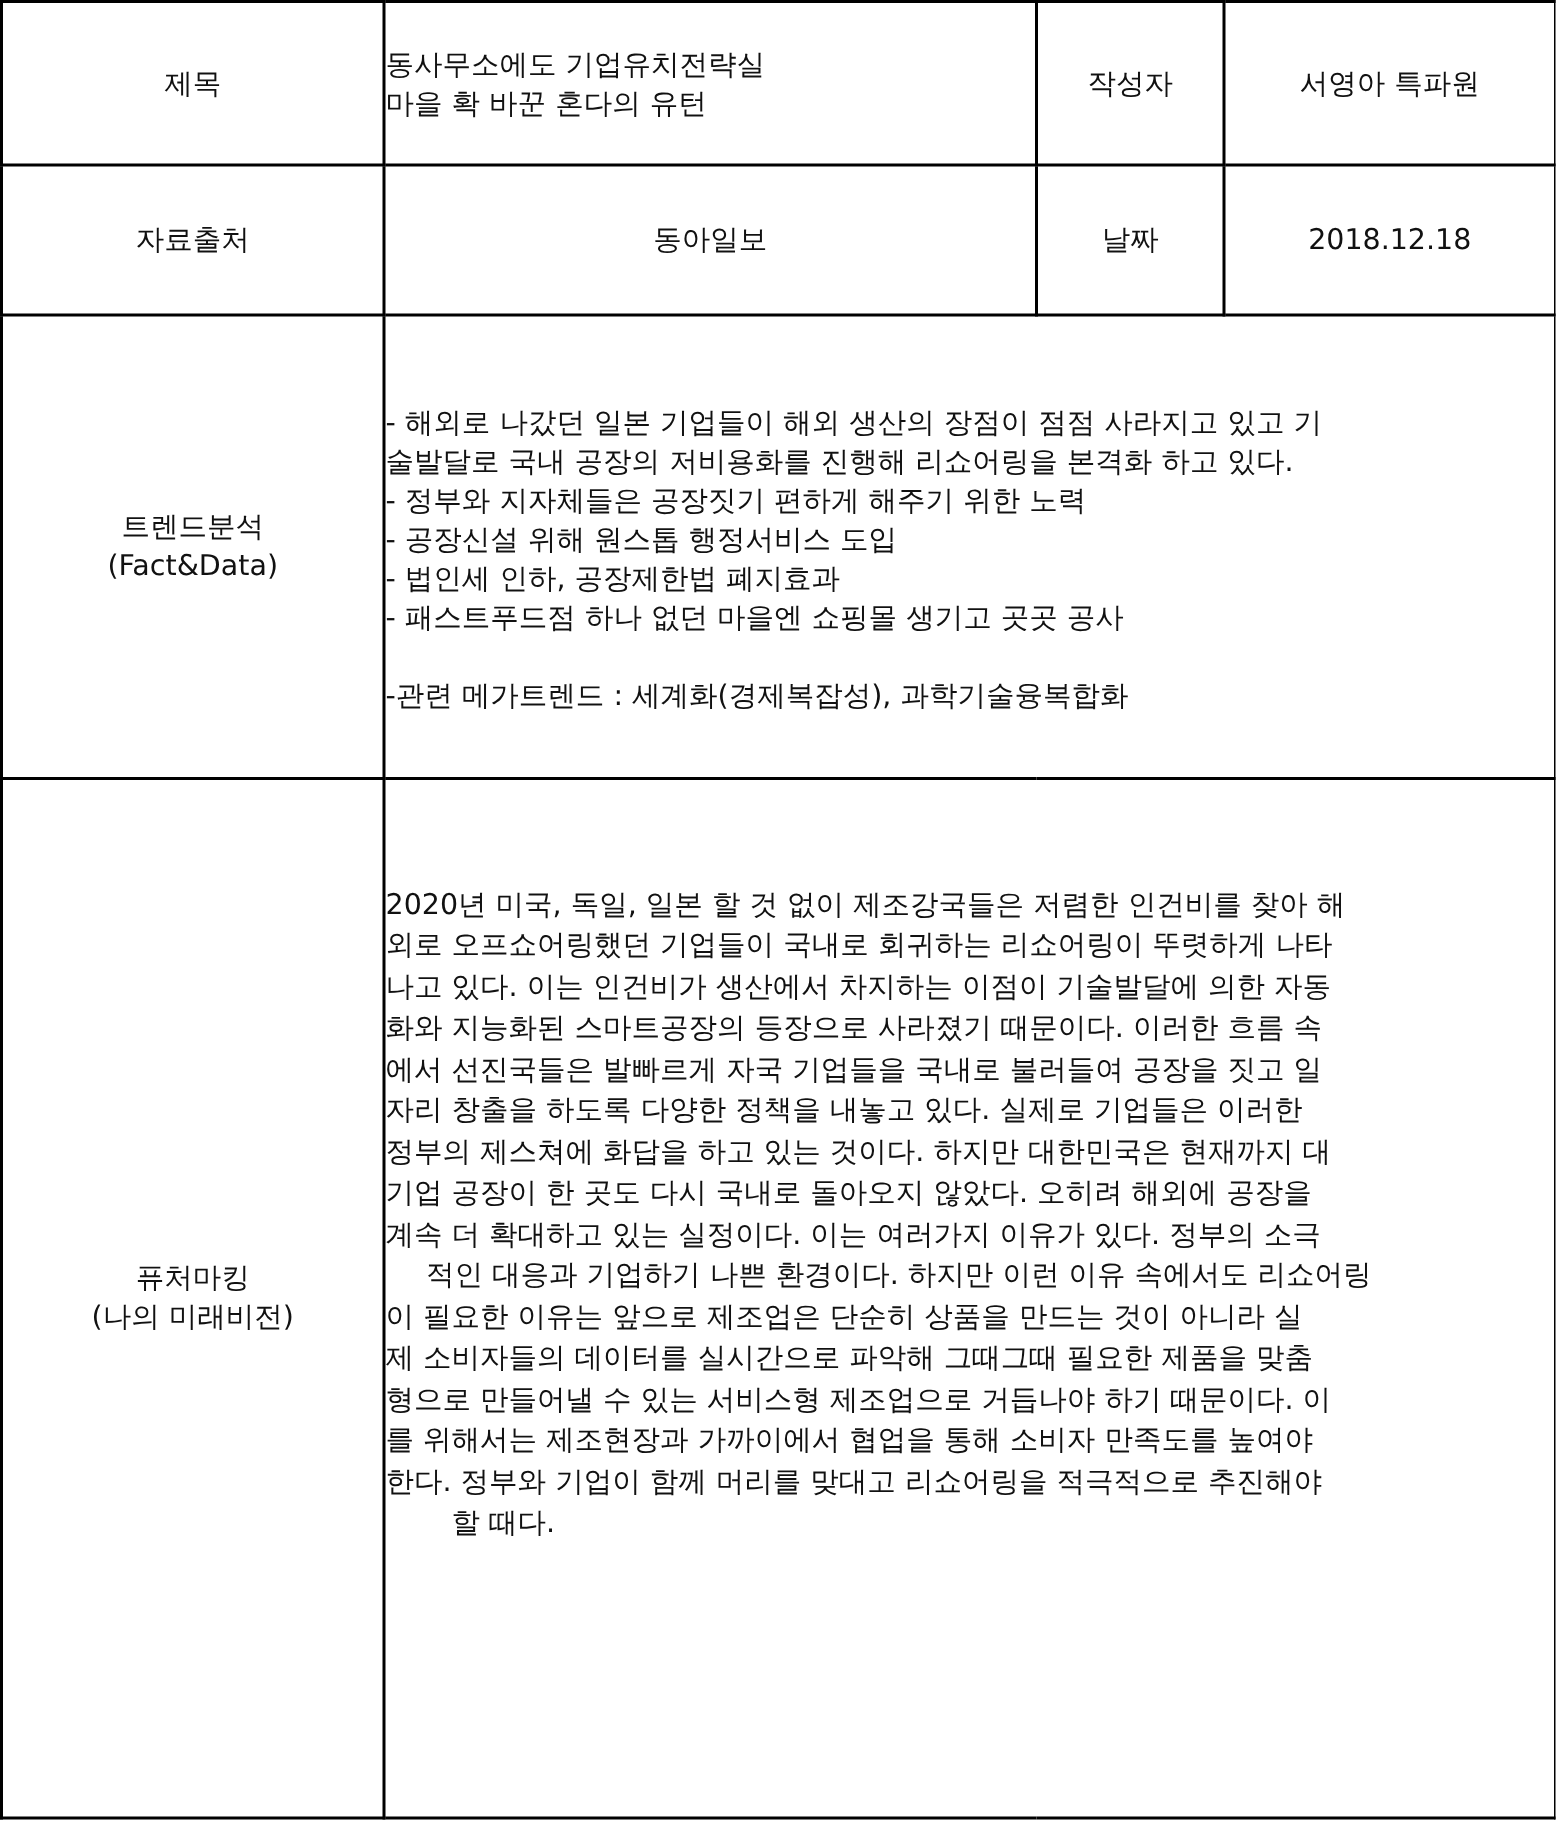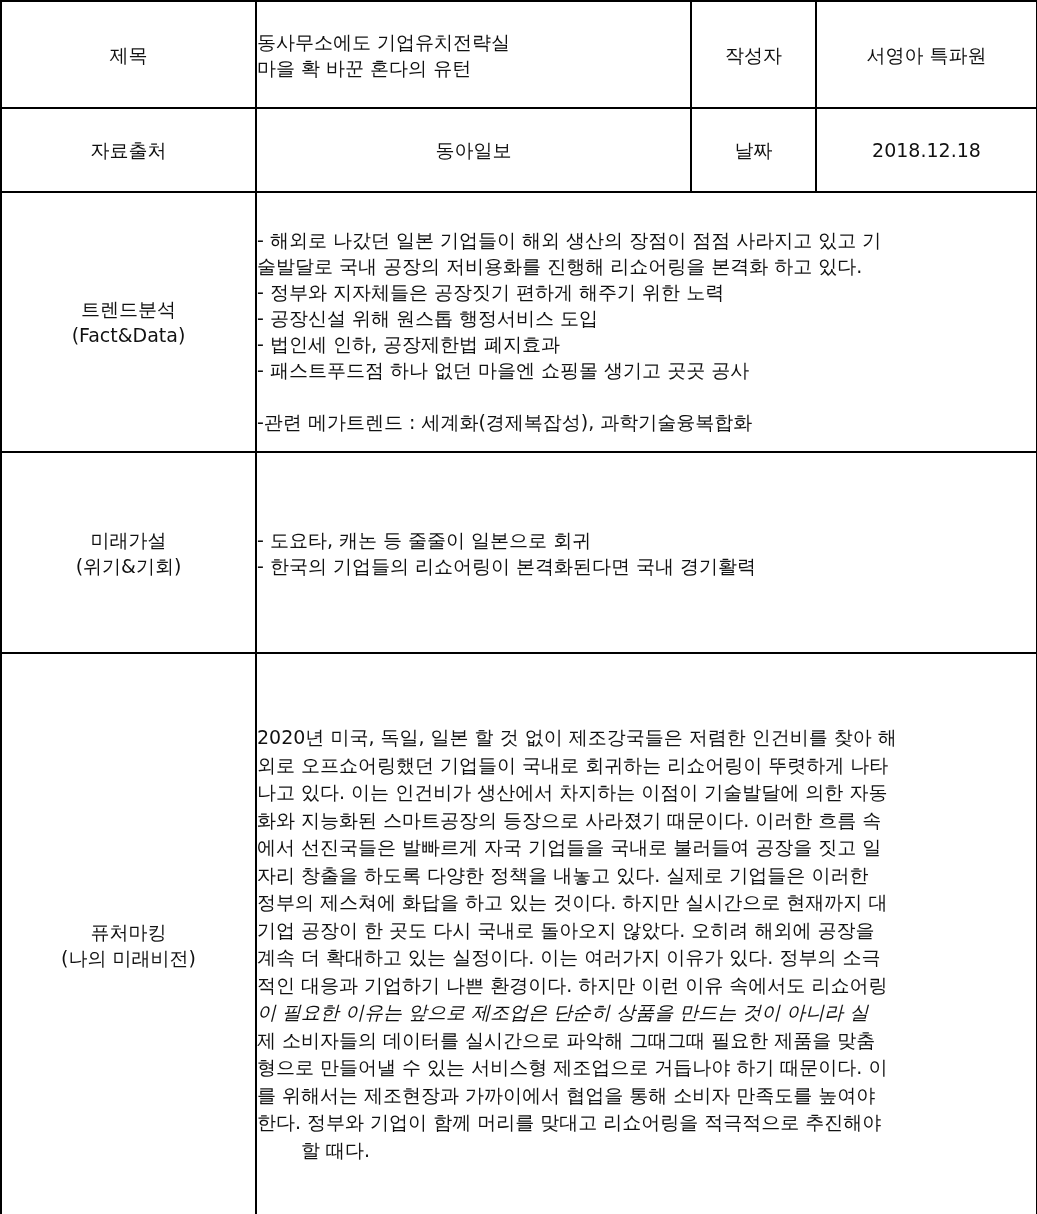--- a/index.html
+++ b/index.html
@@ -52,21 +52,21 @@
       padding-top: 8px;
     }
     .line {
       display: block;
       white-space: nowrap;
     }
     .blank {
       display: block;
       height: 26px;
     }
-    .r1 { height: 107px; }
+    .r1 { height: 92px; }
     .r2 { height: 84px; }
     .r3 { height: 260px; }
     .r4 { height: 201px; }
     .r5 { height: 584px; }
   </style>
 </head>
 <body>
 
 <div class="sheet">
   <table class="report">
@@ -119,48 +119,38 @@
         <span class="line">술발달로 국내 공장의 저비용화를 진행해 리쇼어링을 본격화 하고 있다.</span>
         <span class="line">- 정부와 지자체들은 공장짓기 편하게 해주기 위한 노력</span>
         <span class="line">- 공장신설 위해 원스톱 행정서비스 도입</span>
         <span class="line">- 법인세 인하, 공장제한법 폐지효과</span>
         <span class="line">- 패스트푸드점 하나 없던 마을엔 쇼핑몰 생기고 곳곳 공사</span>
         <span class="blank"></span>
         <span class="line">-관련 메가트렌드 : 세계화(경제복잡성), 과학기술융복합화</span>
       </td>
     </tr>
 
-    <tr class="r4">
-      <td class="label">
-        <span class="line">미래가설</span>
-        <span class="line">(위기&amp;기회)</span>
-      </td>
-      <td class="text" colspan="3">
-        <span class="line">- 도요타, 캐논 등 줄줄이 일본으로 회귀</span>
-        <span class="line">- 한국의 기업들의 리쇼어링이 본격화된다면 국내 경기활력</span>
-      </td>
-    </tr>
 
     <tr class="r5">
       <td class="label">
         <span class="line">퓨처마킹</span>
         <span class="line">(나의 미래비전)</span>
       </td>
       <td class="text" colspan="3" style="vertical-align:top; padding-top:70px;">
         <span class="line" style="line-height:27.5px;">2020년 미국, 독일, 일본 할 것 없이 제조강국들은 저렴한 인건비를 찾아 해</span>
         <span class="line" style="line-height:27.5px;">외로 오프쇼어링했던 기업들이 국내로 회귀하는 리쇼어링이 뚜렷하게 나타</span>
         <span class="line" style="line-height:27.5px;">나고 있다. 이는 인건비가 생산에서 차지하는 이점이 기술발달에 의한 자동</span>
         <span class="line" style="line-height:27.5px;">화와 지능화된 스마트공장의 등장으로 사라졌기 때문이다. 이러한 흐름 속</span>
         <span class="line" style="line-height:27.5px;">에서 선진국들은 발빠르게 자국 기업들을 국내로 불러들여 공장을 짓고 일</span>
         <span class="line" style="line-height:27.5px;">자리 창출을 하도록 다양한 정책을 내놓고 있다. 실제로 기업들은 이러한</span>
-        <span class="line" style="line-height:27.5px;">정부의 제스쳐에 화답을 하고 있는 것이다. 하지만 실시간으로 현재까지 대</span>
+        <span class="line" style="line-height:27.5px;">정부의 제스쳐에 화답을 하고 있는 것이다. 하지만 대한민국은 현재까지 대</span>
         <span class="line" style="line-height:27.5px;">기업 공장이 한 곳도 다시 국내로 돌아오지 않았다. 오히려 해외에 공장을</span>
         <span class="line" style="line-height:27.5px;">계속 더 확대하고 있는 실정이다. 이는 여러가지 이유가 있다. 정부의 소극</span>
-        <span class="line" style="line-height:27.5px;">적인 대응과 기업하기 나쁜 환경이다. 하지만 이런 이유 속에서도 리쇼어링</span>
-        <span class="line" style="line-height:27.5px;font-style:italic;">이 필요한 이유는 앞으로 제조업은 단순히 상품을 만드는 것이 아니라 실</span>
+        <span class="line" style="line-height:27.5px;margin-left:27px;">적인 대응과 기업하기 나쁜 환경이다. 하지만 이런 이유 속에서도 리쇼어링</span>
+        <span class="line" style="line-height:27.5px;">이 필요한 이유는 앞으로 제조업은 단순히 상품을 만드는 것이 아니라 실</span>
         <span class="line" style="line-height:27.5px;">제 소비자들의 데이터를 실시간으로 파악해 그때그때 필요한 제품을 맞춤</span>
         <span class="line" style="line-height:27.5px;">형으로 만들어낼 수 있는 서비스형 제조업으로 거듭나야 하기 때문이다. 이</span>
         <span class="line" style="line-height:27.5px;">를 위해서는 제조현장과 가까이에서 협업을 통해 소비자 만족도를 높여야</span>
         <span class="line" style="line-height:27.5px;">한다. 정부와 기업이 함께 머리를 맞대고 리쇼어링을 적극적으로 추진해야</span>
         <span class="line" style="line-height:27.5px;padding-left:44px;">할 때다.</span>
       </td>
     </tr>
   </tbody>
     </table>
 </div>

